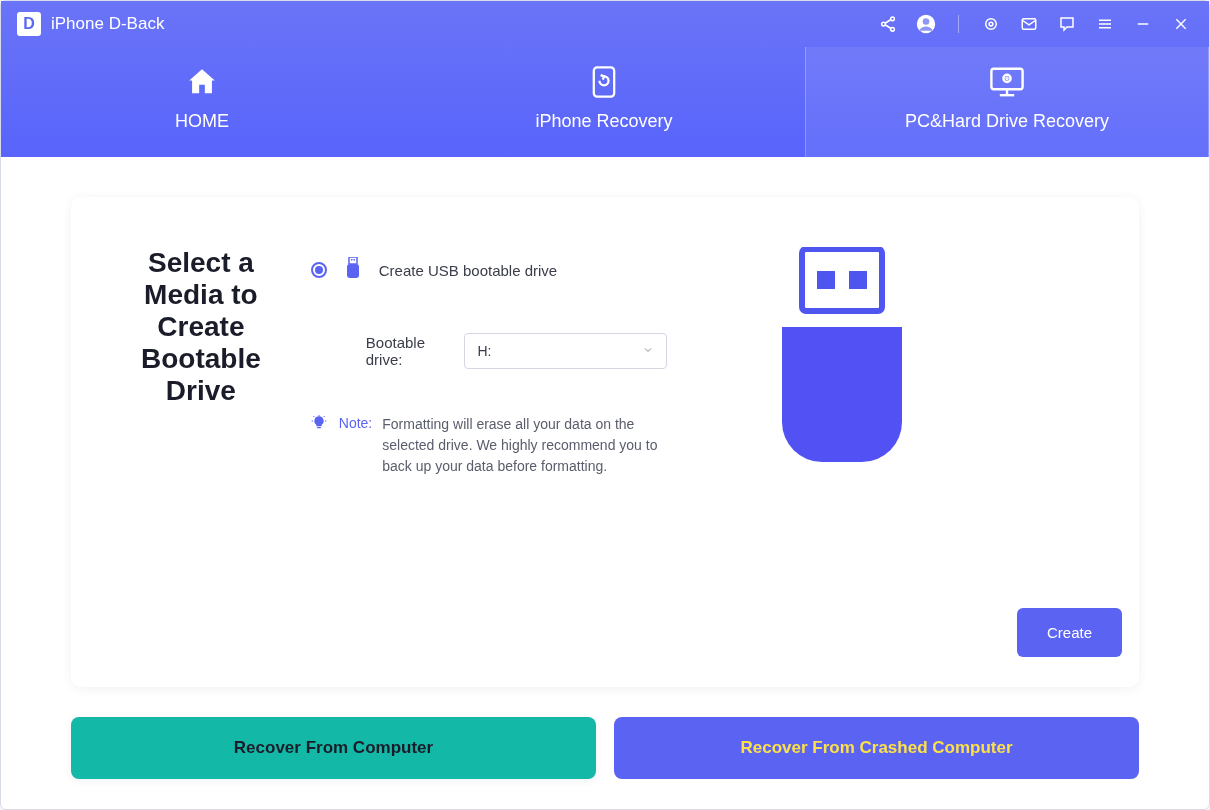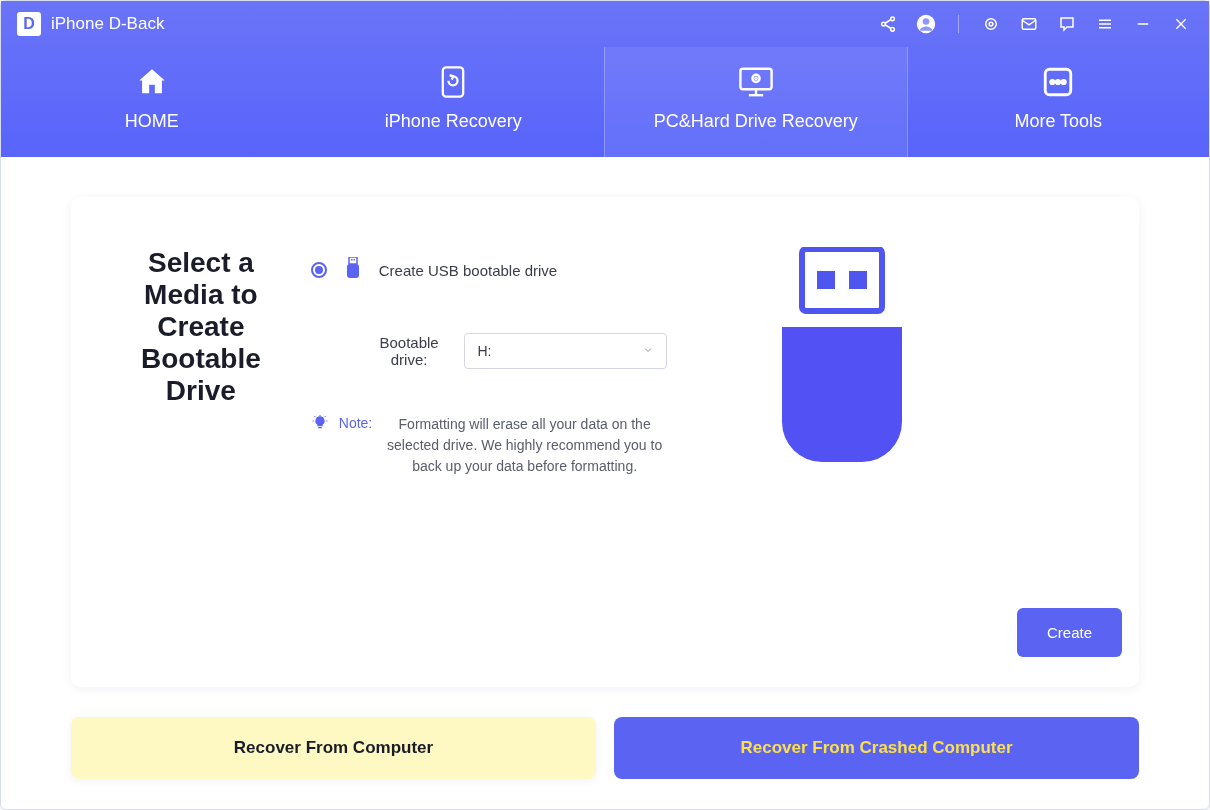--- a/index.html
+++ b/index.html
@@ -14,39 +14,39 @@
   .title-icons .ico{color:#fff; display:flex; align-items:center; justify-content:center; width:20px; height:20px; cursor:pointer;}
   .title-divider{width:1px; height:18px; background:rgba(255,255,255,0.4); margin:0 4px;}
   .navbar{flex:1; display:flex;}
   .nav-item{flex:1; display:flex; flex-direction:column; align-items:center; justify-content:center; color:#fff; cursor:pointer; padding-bottom:12px; position:relative;}
   .nav-item.active{background:rgba(255,255,255,0.08); border-left:1px solid rgba(255,255,255,0.25); border-right:1px solid rgba(255,255,255,0.25);}
   .nav-icon-wrap{height:42px; display:flex; align-items:center; justify-content:center; margin-bottom:8px;}
   .nav-label{font-size:18px; font-weight:400;}
   .content-area{flex:1; padding: 40px 70px 30px 70px; display:flex; flex-direction:column;}
   .card{background:#fff; border-radius:10px; box-shadow:0 2px 12px rgba(20,30,80,0.06); flex:1; display:flex; padding:50px 70px 30px 70px; position:relative;}
   .card-title{text-align:center; font-size:28px; font-weight:700; color:#1a1d29; margin-bottom:60px;}
-  .card-body{flex:1; display:flex;text-align:center;}
+  .card-body{flex:1; display:flex;}
   .left-col{flex:1; padding-top:10px; padding-left:50px;}
   .opt-row{display:flex; align-items:center; gap:18px; margin-bottom:50px;}
   .radio{width:16px; height:16px; border:2px solid #5b64f2; border-radius:50%; display:flex; align-items:center; justify-content:center;}
   .radio-dot{width:8px; height:8px; background:#5b64f2; border-radius:50%;}
   .usb-small{width:16px; height:22px;}
   .opt-label{font-size:15px; color:#3a3d4a;}
   .drive-row{display:flex; align-items:center; gap:12px; margin-bottom:45px; padding-left:55px;}
   .drive-label{font-size:15px; color:#3a3d4a;}
   .select{width:230px; height:36px; border:1px solid #d4d7e3; border-radius:4px; display:flex; align-items:center; justify-content:space-between; padding:0 12px; cursor:pointer; font-size:14px; color:#3a3d4a;}
   .note-row{display:flex; gap:10px; padding-left:0px;margin-top:42px;}
   .bulb{color:#5b64f2; width:18px; flex-shrink:0; margin-top:1px;}
   .note-label{color:#5b64f2; font-size:14px; font-weight:500; flex-shrink:0; margin-top:1px;}
   .note-text{color:#5a5d6b; font-size:14px; line-height:1.5; max-width:350px;}
   .right-col{flex:0 0 350px; display:flex; align-items:flex-start; justify-content:center; padding-top:0px;}
   .create-btn{align-self:flex-end; margin-top:auto; background:#5b64f2; color:#fff; border:none; border-radius:6px; padding:16px 30px; font-size:15px; cursor:pointer; margin-right:-30px;}
   .bottom-row{display:flex; gap:18px; margin-top:30px;}
   .bottom-btn{flex:1; height:62px; border-radius:8px; display:flex; align-items:center; justify-content:center; font-size:17px; font-weight:600; cursor:pointer;}
-  .btn-light{background:#fef9c3; color:#1a1d29; box-shadow:0 2px 10px rgba(20,30,80,0.06);}
+  .btn-light{background:#14b8a6; color:#1a1d29; box-shadow:0 2px 10px rgba(20,30,80,0.06);}
   .btn-primary{background:#5b64f2; color:#fde047;}
 </style>
 </head>
 <body>
 
 <div class="window">
   <div class="header">
     <div class="titlebar">
       <div class="app-logo">D</div>
       <div class="app-title">iPhone D-Back</div>
@@ -130,31 +130,20 @@
         <div class="nav-icon-wrap">
           <svg width="36" height="34" viewBox="0 0 30 26" fill="none" stroke="#fff" stroke-width="2">
               <rect x="2" y="2" width="26" height="17" rx="2"></rect>
               <line x1="15" y1="19" x2="15" y2="24"></line>
               <line x1="9" y1="24" x2="21" y2="24"></line>
               <circle cx="15" cy="10" r="3"></circle>
               <circle cx="15" cy="10" r="0.5" fill="#fff"></circle>
             </svg>
         </div>
         <div class="nav-label">PC&amp;Hard Drive Recovery</div>
-      </div>
-      <div class="nav-item">
-        <div class="nav-icon-wrap">
-          <svg width="34" height="34" viewBox="0 0 24 24" fill="none" stroke="#fff" stroke-width="2">
-              <rect x="3" y="3" width="18" height="18" rx="3"></rect>
-              <circle cx="8" cy="12" r="1.2" fill="#fff"></circle>
-              <circle cx="12" cy="12" r="1.2" fill="#fff"></circle>
-              <circle cx="16" cy="12" r="1.2" fill="#fff"></circle>
-            </svg>
-        </div>
-        <div class="nav-label">More Tools</div>
       </div>
     </div>
   </div>
 
   <div class="content-area">
     <div class="card">
       <div class="card-title">Select a Media to Create Bootable Drive</div>
       <div class="card-body">
         <div class="left-col">
           <div class="opt-row">

